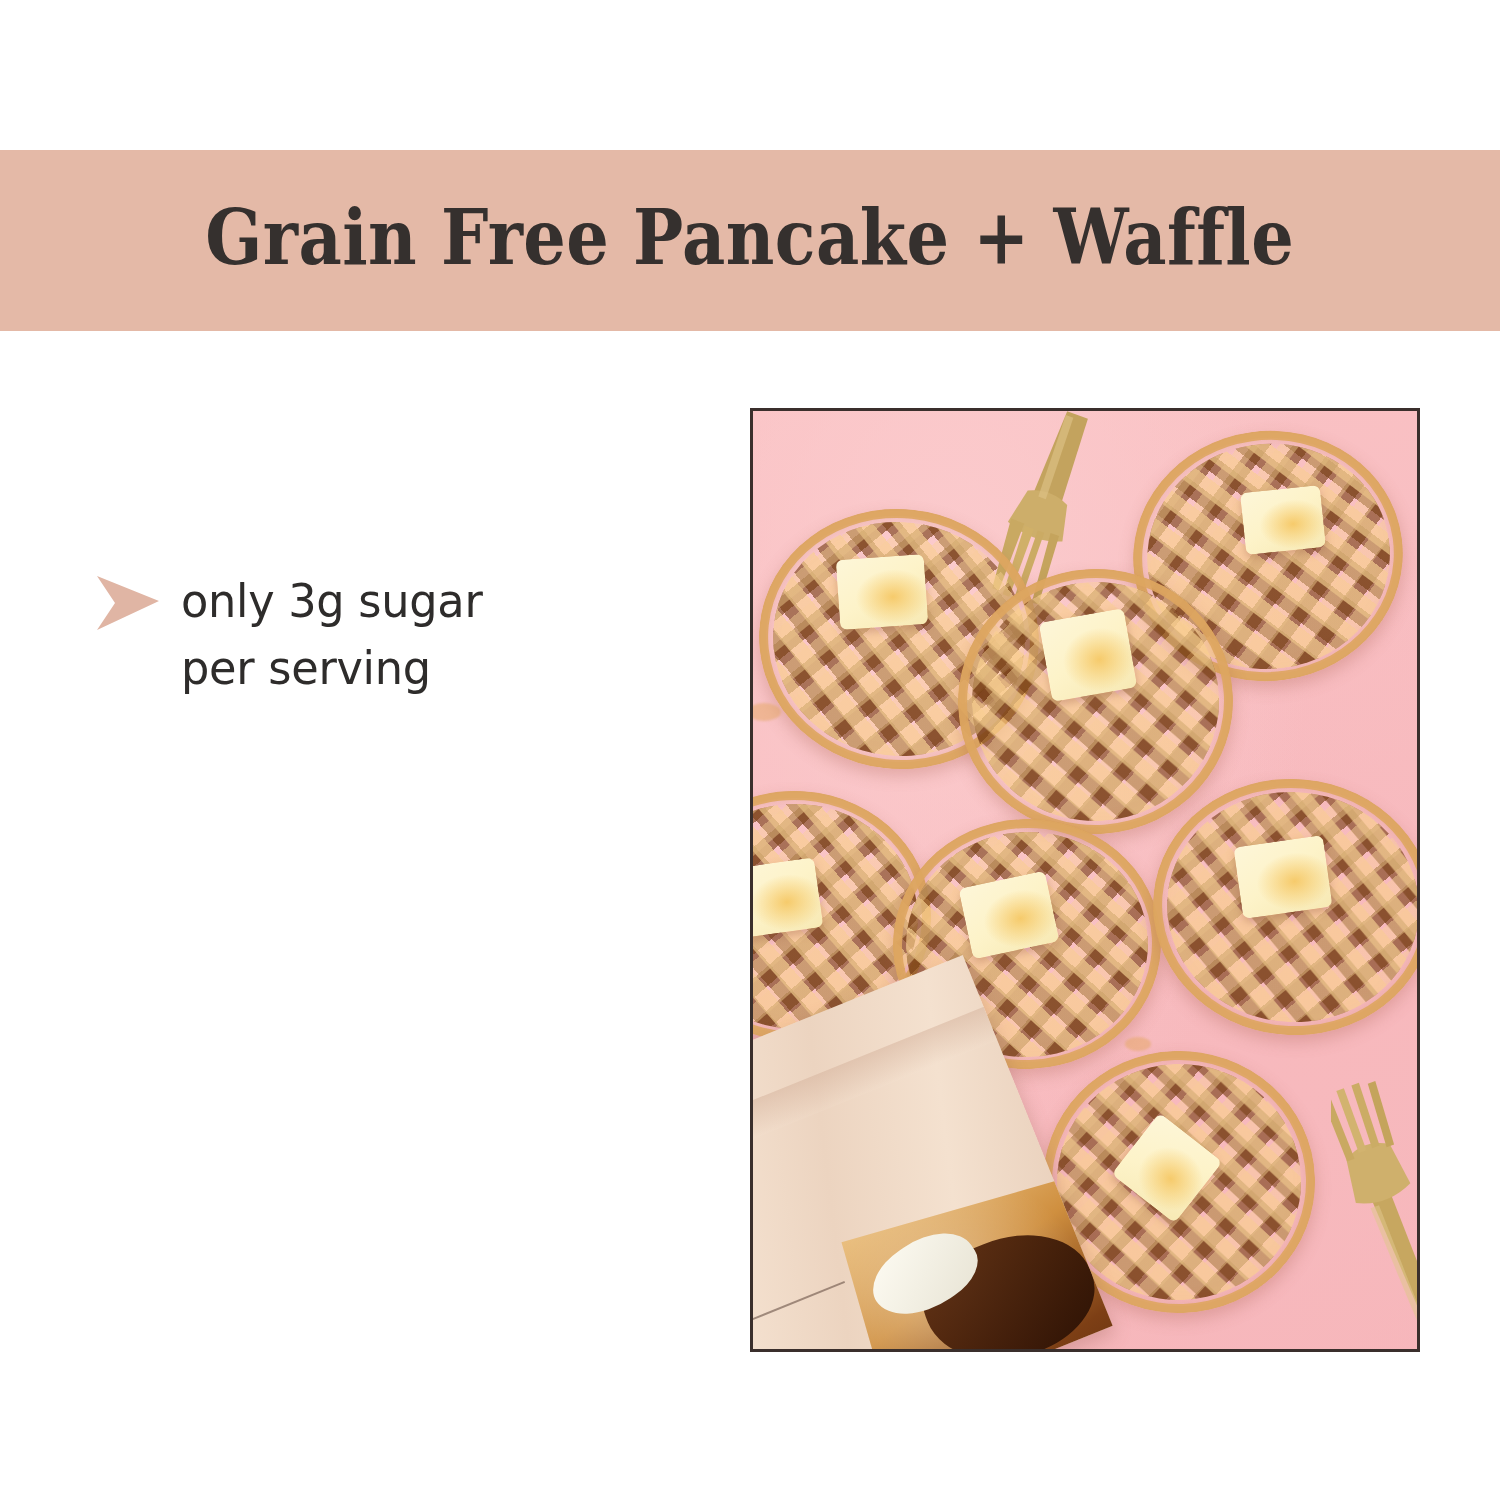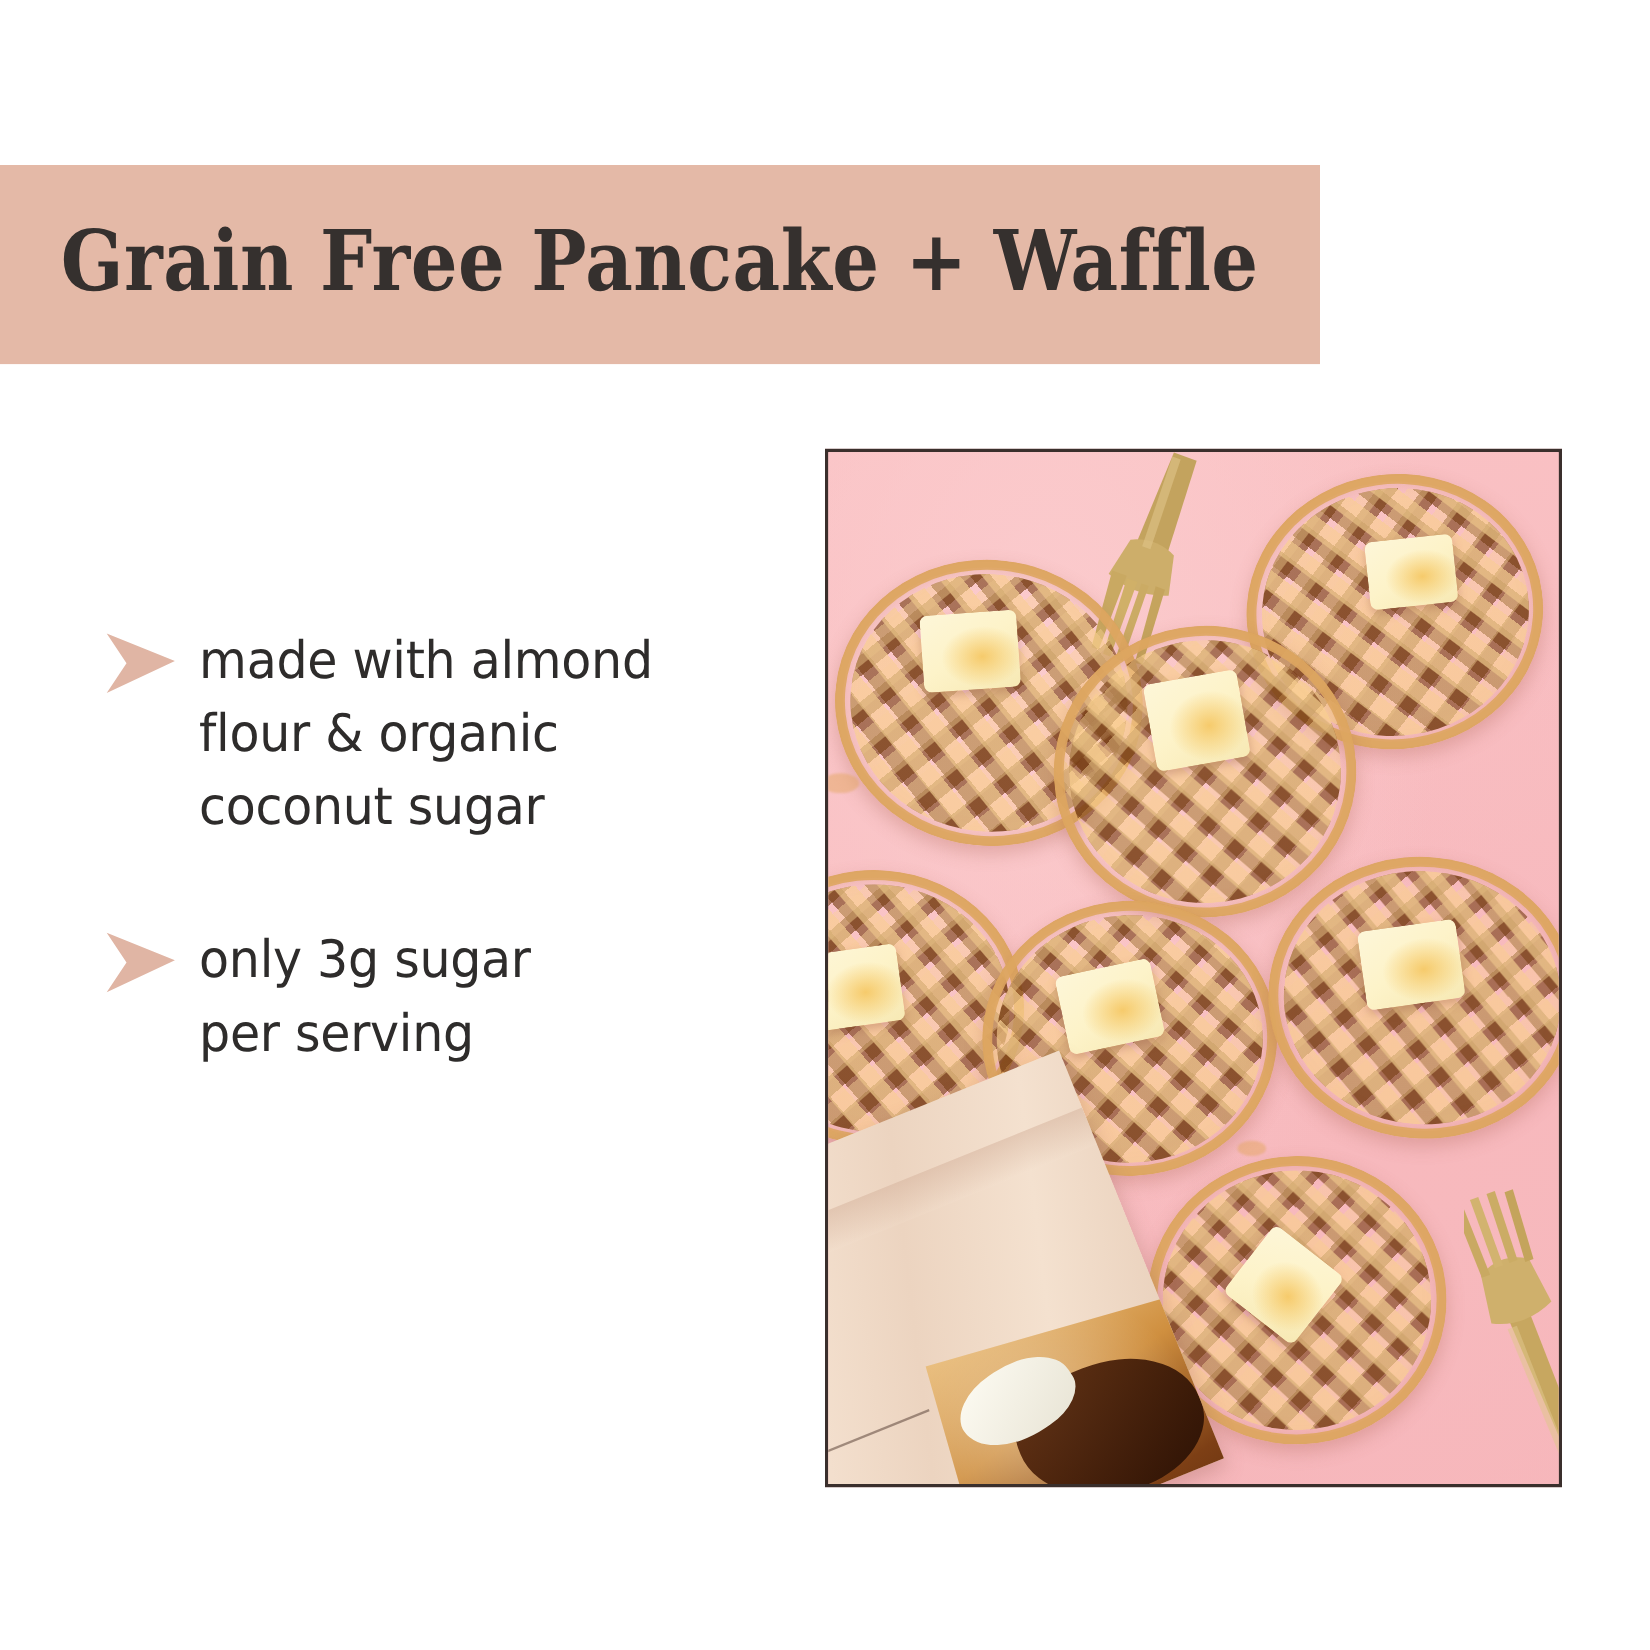--- a/index.html
+++ b/index.html
@@ -13,21 +13,21 @@
     position: relative;
     overflow: hidden;
     font-family: "DejaVu Sans", sans-serif;
   }
 
   
   .banner {
     position: absolute;
     left: 0;
     top: 150px;
-    width: 1200px;
+    width: 1500px;
     height: 181px;
     background: #e4b9a7;
     display: flex;
     align-items: center;
     justify-content: center;
     text-align: right;
   }
   .banner-title {
     font-family: "DejaVu Serif", serif;
     font-size: 76px;
@@ -222,30 +222,20 @@
 </style>
 </head>
 <body>
 
 <div class="banner">
   <div class="banner-title">Grain Free Pancake + Waffle</div>
 </div>
 
 <div class="bullets">
 
-  <div class="bullet-row">
-    <span class="arrow-icon">
-      <svg width="66" height="58" viewBox="0 0 66 58">
-        <path d="M2 2 L64 27 L2 56 L20 29 Z" fill="#e0b5a4"></path>
-      </svg>
-    </span>
-    <div class="bullet-text">made with almond
-flour &amp; organic
-coconut sugar</div>
-  </div>
 
 
   <div class="bullet-row">
     <span class="arrow-icon">
       <svg width="66" height="58" viewBox="0 0 66 58">
         <path d="M2 2 L64 27 L2 56 L20 29 Z" fill="#e0b5a4"></path>
       </svg>
     </span>
     <div class="bullet-text">only 3g sugar
 per serving</div>

